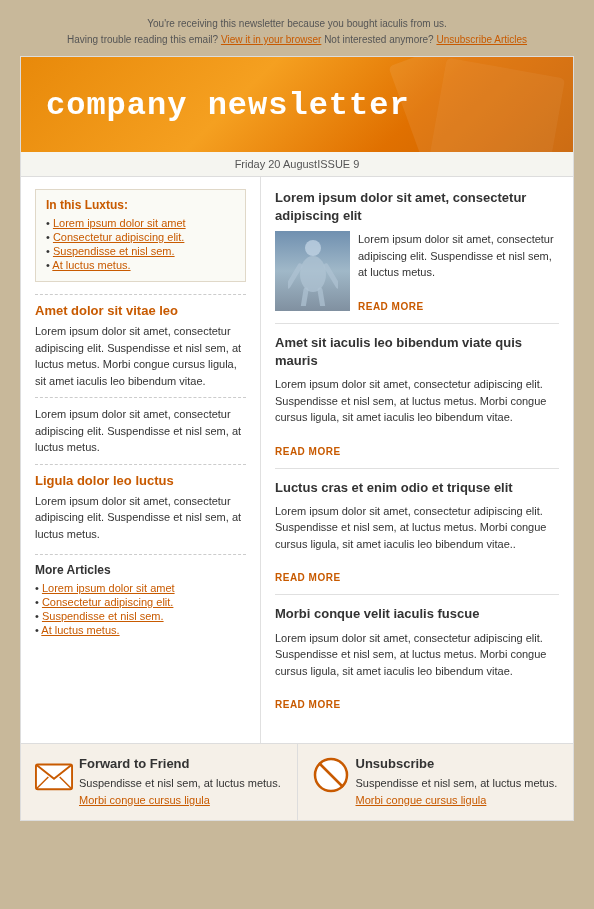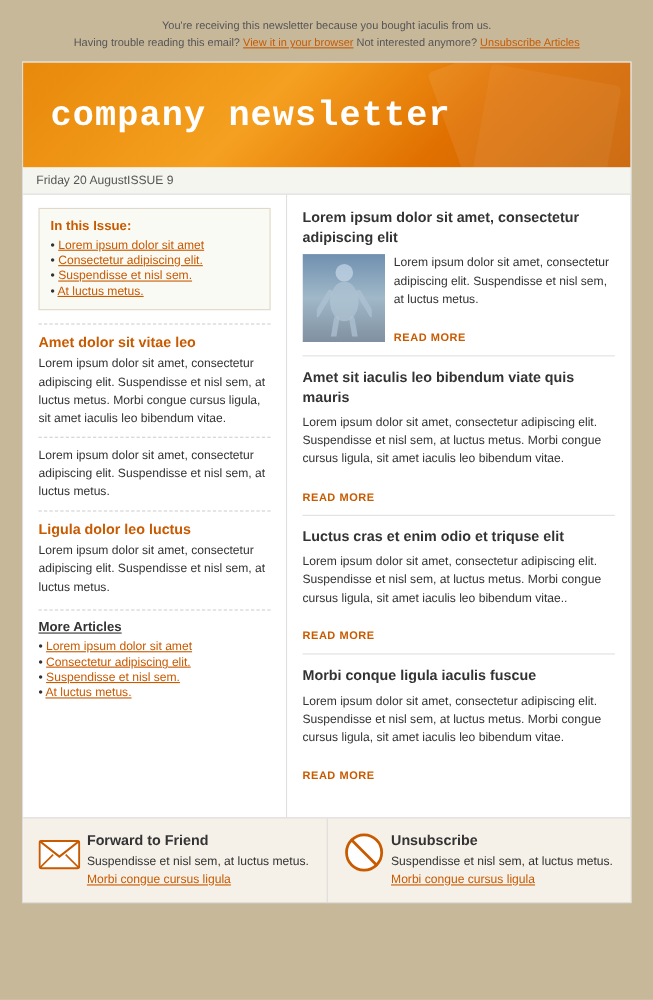--- a/index.html
+++ b/index.html
@@ -67,21 +67,21 @@
       letter-spacing: 1px;
       position: relative;
       z-index: 1;
     }
     
     .date-bar {
       background: #f5f5f0;
       border-bottom: 1px solid #ddd;
       padding: 6px 12px;
       display: flex;
-      justify-content: flex-start;
+      justify-content: center;
       align-items: center;
       font-size: 11px;
       color: #555;
     }
     
     .main-content {
       display: flex;
       padding: 0;
     }
     
@@ -145,21 +145,20 @@
     .more-articles {
       border-top: 1px dashed #ccc;
       padding-top: 8px;
       margin-top: 4px;
     }
     .more-articles h3 {
       font-size: 12px;
       font-weight: bold;
       color: #333;
       margin-bottom: 5px;
-      text-decoration: underline;
     }
     .more-articles ul {
       list-style: none;
       padding: 0;
     }
     .more-articles ul li {
       font-size: 11px;
       margin-bottom: 2px;
     }
     .more-articles ul li::before {
@@ -301,21 +300,21 @@
     <div class="date-bar">
       <span>Friday  20 August</span>
       <span>ISSUE 9</span>
     </div>
 
     <div class="main-content">
 
       <div class="left-col">
 
         <div class="in-this-issue">
-          <h3>In this Issue:</h3>
+          <h3>In this Luxtus:</h3>
           <ul>
             <li><a>Lorem ipsum dolor sit amet</a></li>
             <li><a>Consectetur adipiscing elit.</a></li>
             <li><a>Suspendisse et nisl sem.</a></li>
             <li><a>At luctus metus.</a></li>
           </ul>
         </div>
 
         <div class="left-article">
           <h2>Amet dolor sit vitae leo</h2>
@@ -376,21 +375,21 @@
         </div>
 
         <div class="right-article">
           <h2>Luctus cras et enim odio et triquse elit</h2>
           <p>Lorem ipsum dolor sit amet, consectetur adipiscing elit. Suspendisse et nisl sem, at luctus metus. Morbi congue cursus ligula, sit amet iaculis leo bibendum vitae..</p>
           <br>
           <a class="read-more">READ MORE</a>
         </div>
 
         <div class="right-article">
-          <h2>Morbi conque ligula iaculis fuscue</h2>
+          <h2>Morbi conque velit iaculis fuscue</h2>
           <p>Lorem ipsum dolor sit amet, consectetur adipiscing elit. Suspendisse et nisl sem, at luctus metus. Morbi congue cursus ligula, sit amet iaculis leo bibendum vitae.</p>
           <br>
           <a class="read-more">READ MORE</a>
         </div>
 
       </div>
 
     </div>
 
     <div class="footer-boxes">

